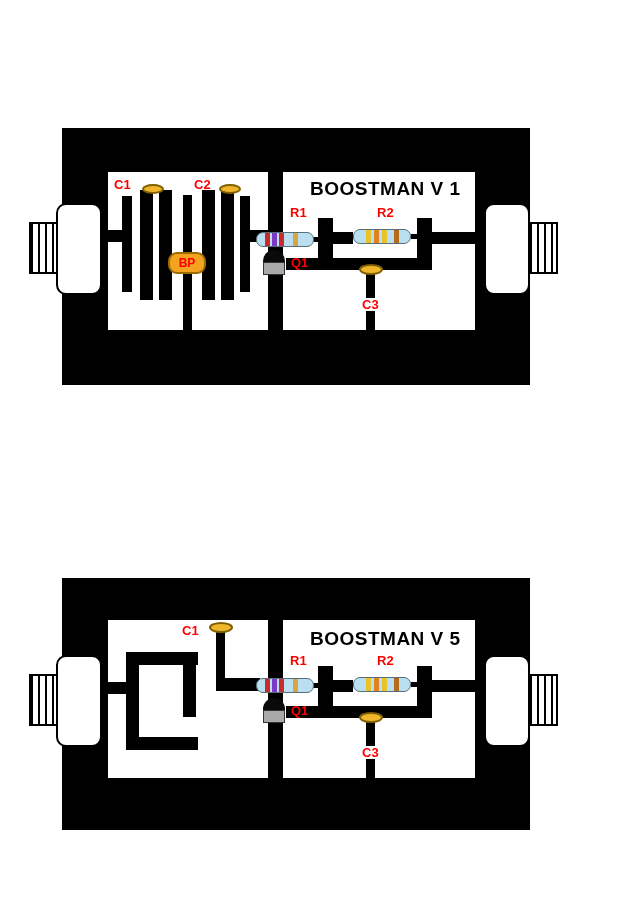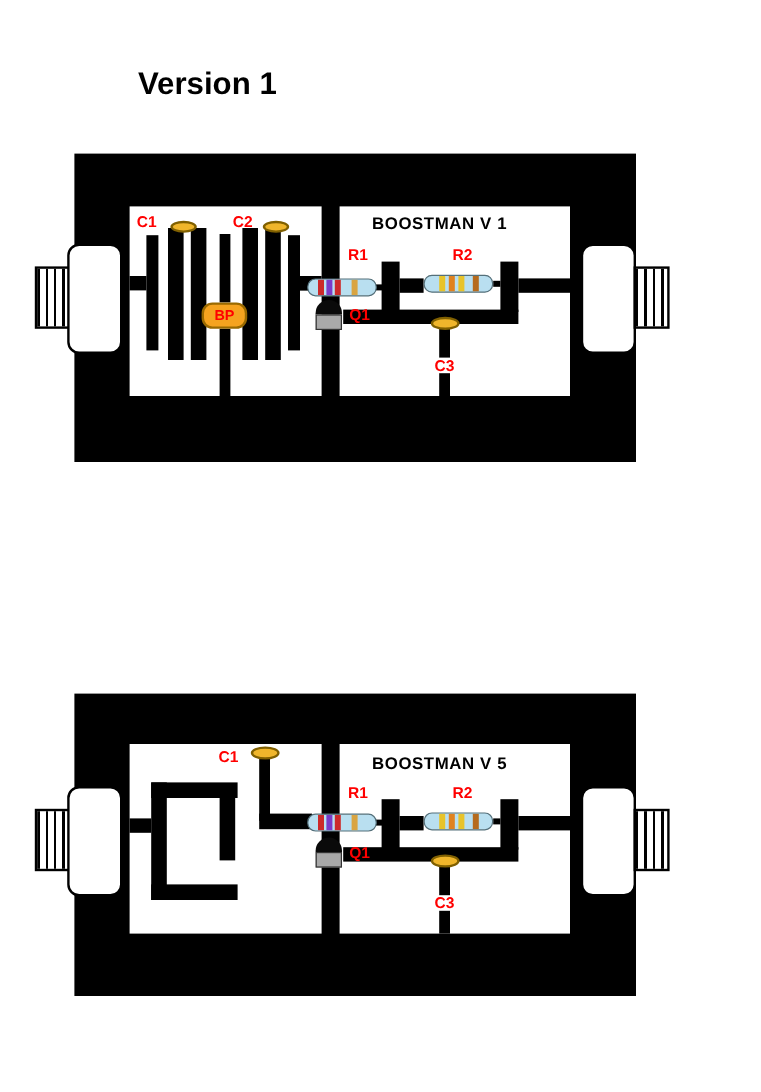--- a/index.html
+++ b/index.html
@@ -4,38 +4,37 @@
 <style>
   html,body{margin:0;padding:0;background:#ffffff;}
   .canvas{position:relative;width:634px;height:910px;background:#ffffff;overflow:hidden;
           font-family:"Liberation Sans",sans-serif;}
   .vtitle{position:absolute;font-weight:bold;font-size:26px;color:#000;}
   .board{position:absolute;background:#000;}
   .panel{position:absolute;background:#fff;}
   .tr{position:absolute;background:#000;}
   .lbl{position:absolute;color:#ff0000;font-weight:bold;font-size:13px;line-height:13px;white-space:nowrap;}
   .lbl-chip{background:#fff;padding:0 2px;}
-  .btitle{position:absolute;color:#000;font-weight:bold;font-size:14px;letter-spacing:.5px;white-space:nowrap;}
+  .btitle{position:absolute;color:#000;font-weight:bold;font-size:19px;letter-spacing:.5px;white-space:nowrap;}
   .cap{position:absolute;border-radius:50%;border:2px solid #806000;box-sizing:border-box;}
   .bp{position:absolute;border-radius:9px;border:2px solid #9a6a00;box-sizing:border-box;
       display:flex;align-items:center;justify-content:center;color:#ff0000;font-weight:bold;font-size:12px;}
   .res{position:absolute;border-radius:7px;border:1px solid #55707a;box-sizing:border-box;overflow:hidden;}
   .band{position:absolute;top:0;bottom:0;width:5px;}
   .q-dome{position:absolute;background:#0a0a0a;border-radius:11px 11px 0 0;}
   .q-body{position:absolute;border:1px solid #333;box-sizing:border-box;}
   .threads{position:absolute;border:2px solid #000;box-sizing:border-box;
            background:repeating-linear-gradient(90deg,#000 0 2px,#fff 2px 7px);}
   .conn-body{position:absolute;background:#fff;border:2px solid #000;border-radius:10px;box-sizing:border-box;}
 </style>
 </head>
 <body>
 
 <div class="canvas">
 
-  <div class="vtitle" style="left:115px;top:54px;">Version 1</div>
 
   <div class="board" style="left:62px;top:128px;width:468px;height:257px;">
 
     <div class="panel" style="left:46px;top:44px;width:160px;height:158px;"></div>
     <div class="panel" style="left:221px;top:44px;width:192px;height:158px;"></div>
 
     <div class="tr" style="left:46px;top:102px;width:14px;height:12px;"></div>
     <div class="tr" style="left:60px;top:68px;width:10px;height:96px;"></div>
     <div class="tr" style="left:78px;top:62px;width:13px;height:110px;"></div>
     <div class="tr" style="left:97px;top:62px;width:13px;height:110px;"></div>

